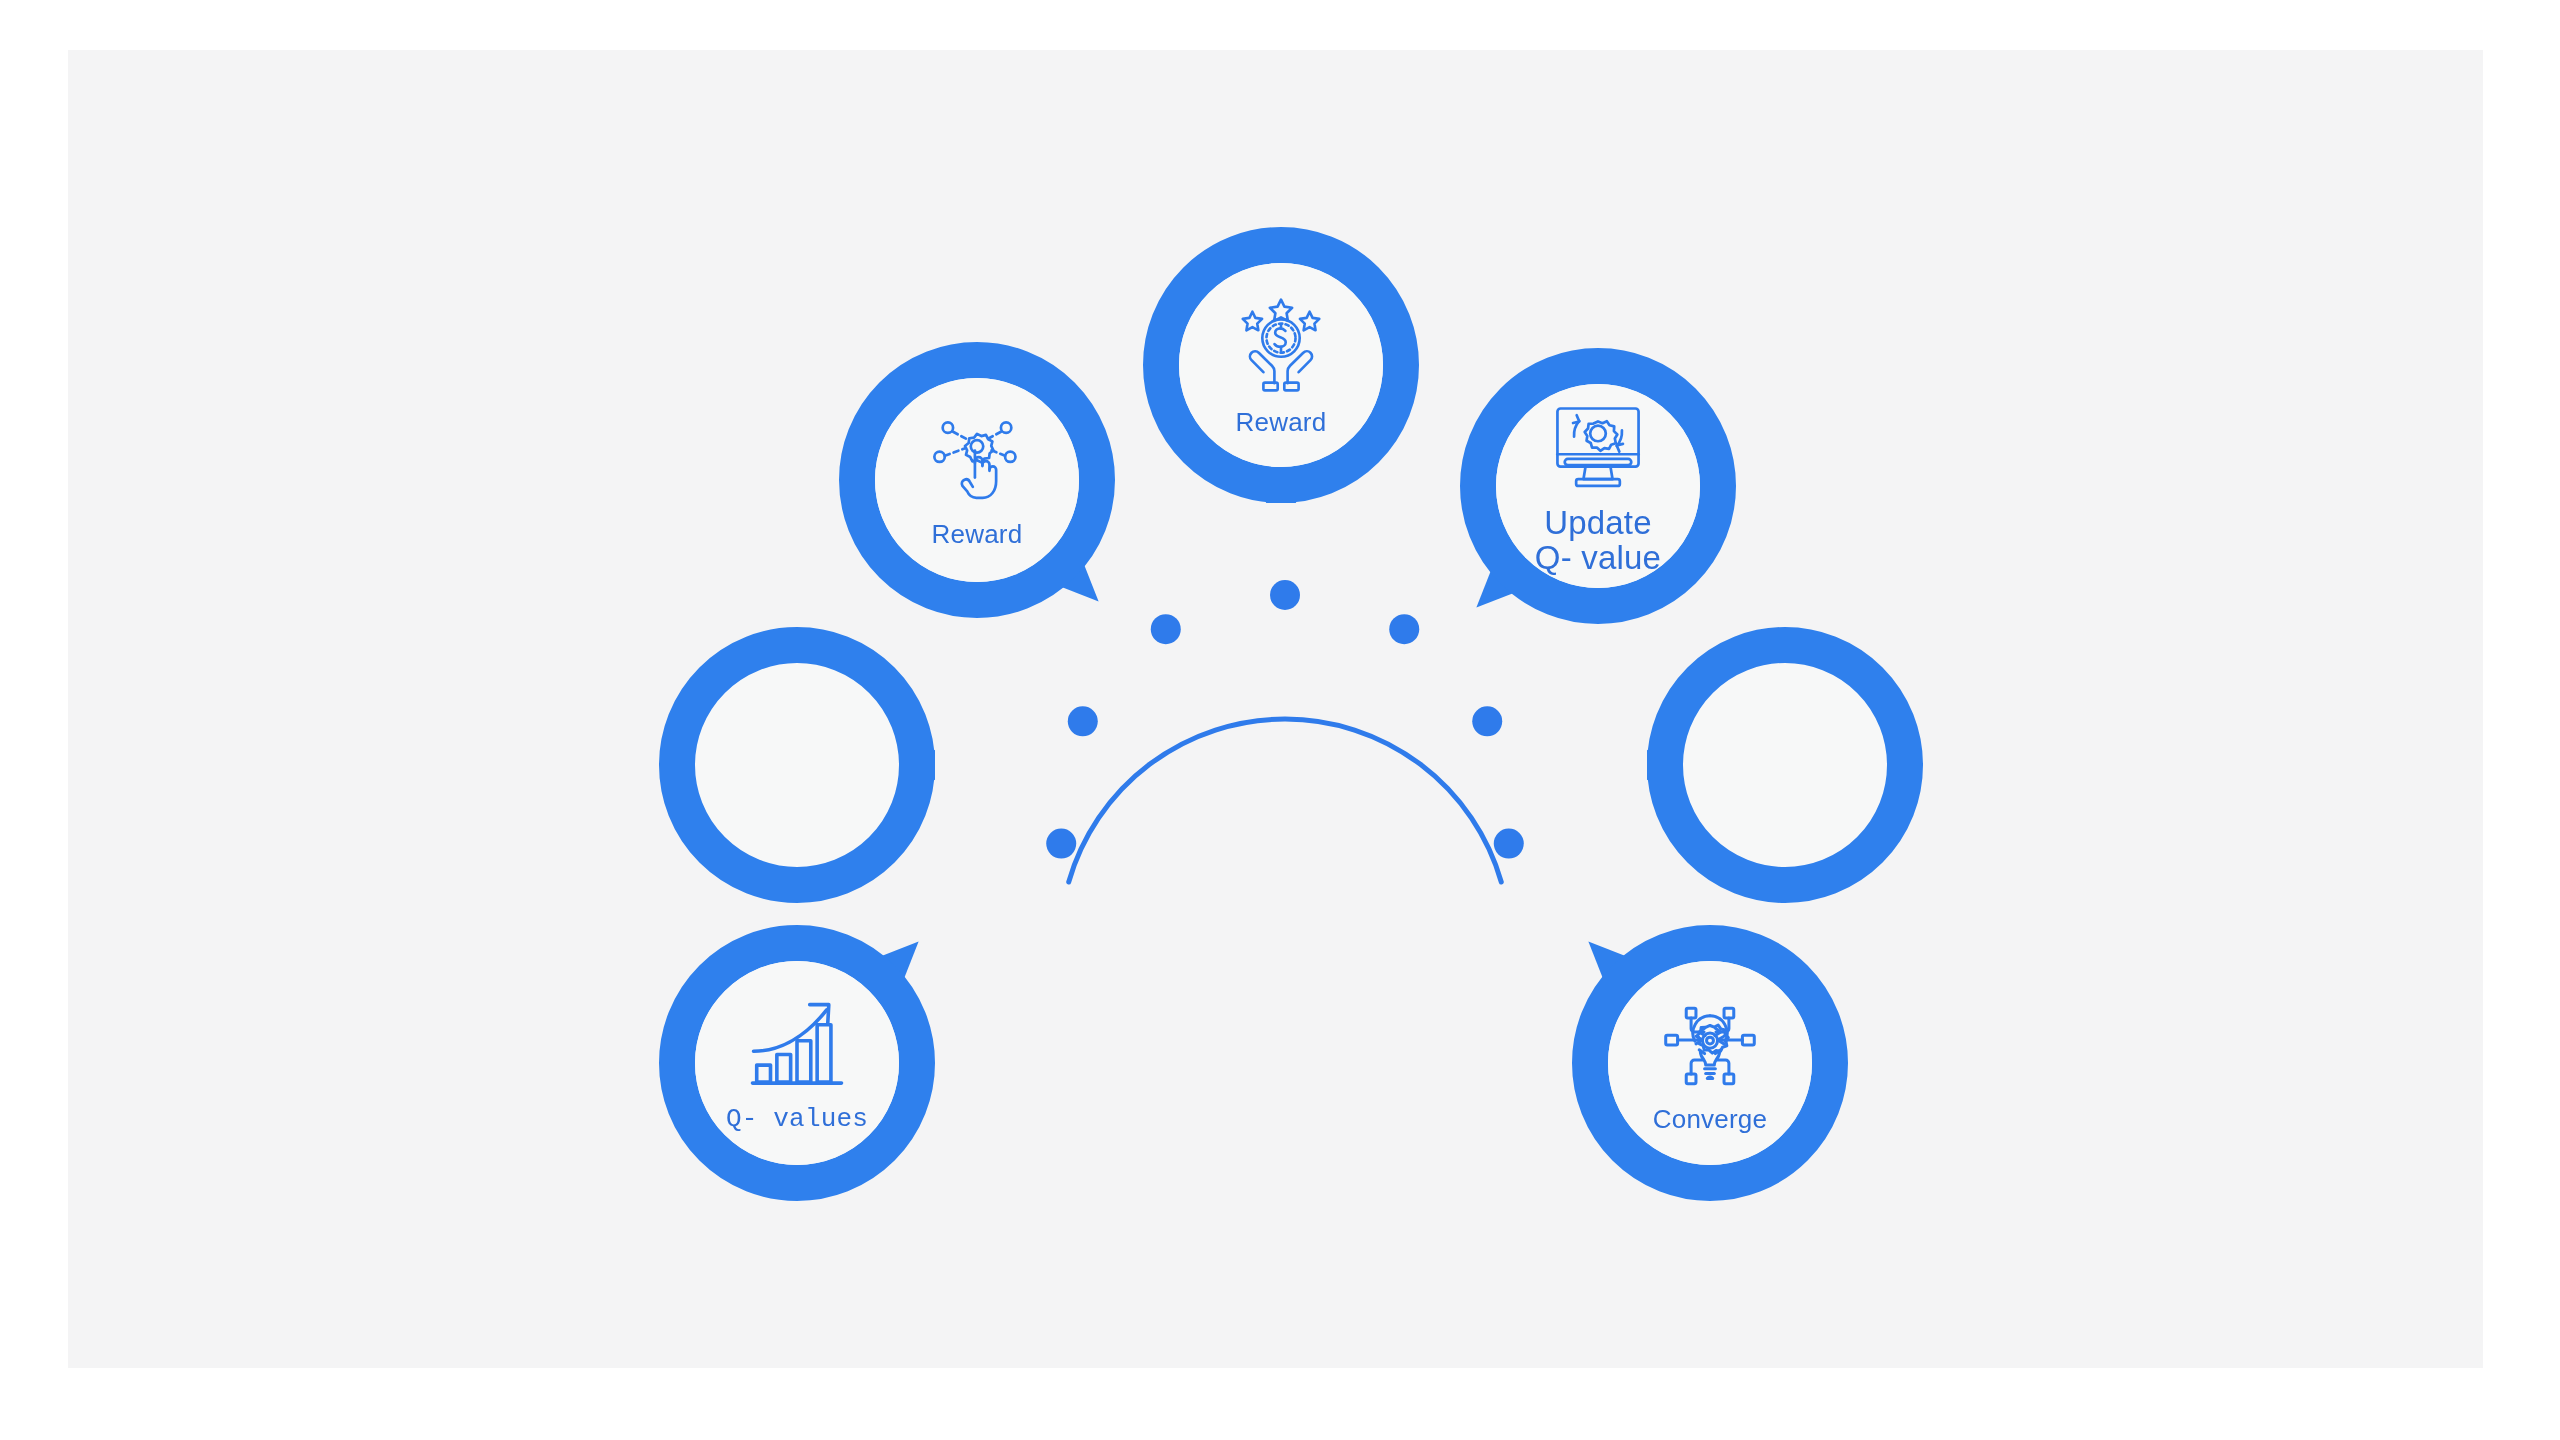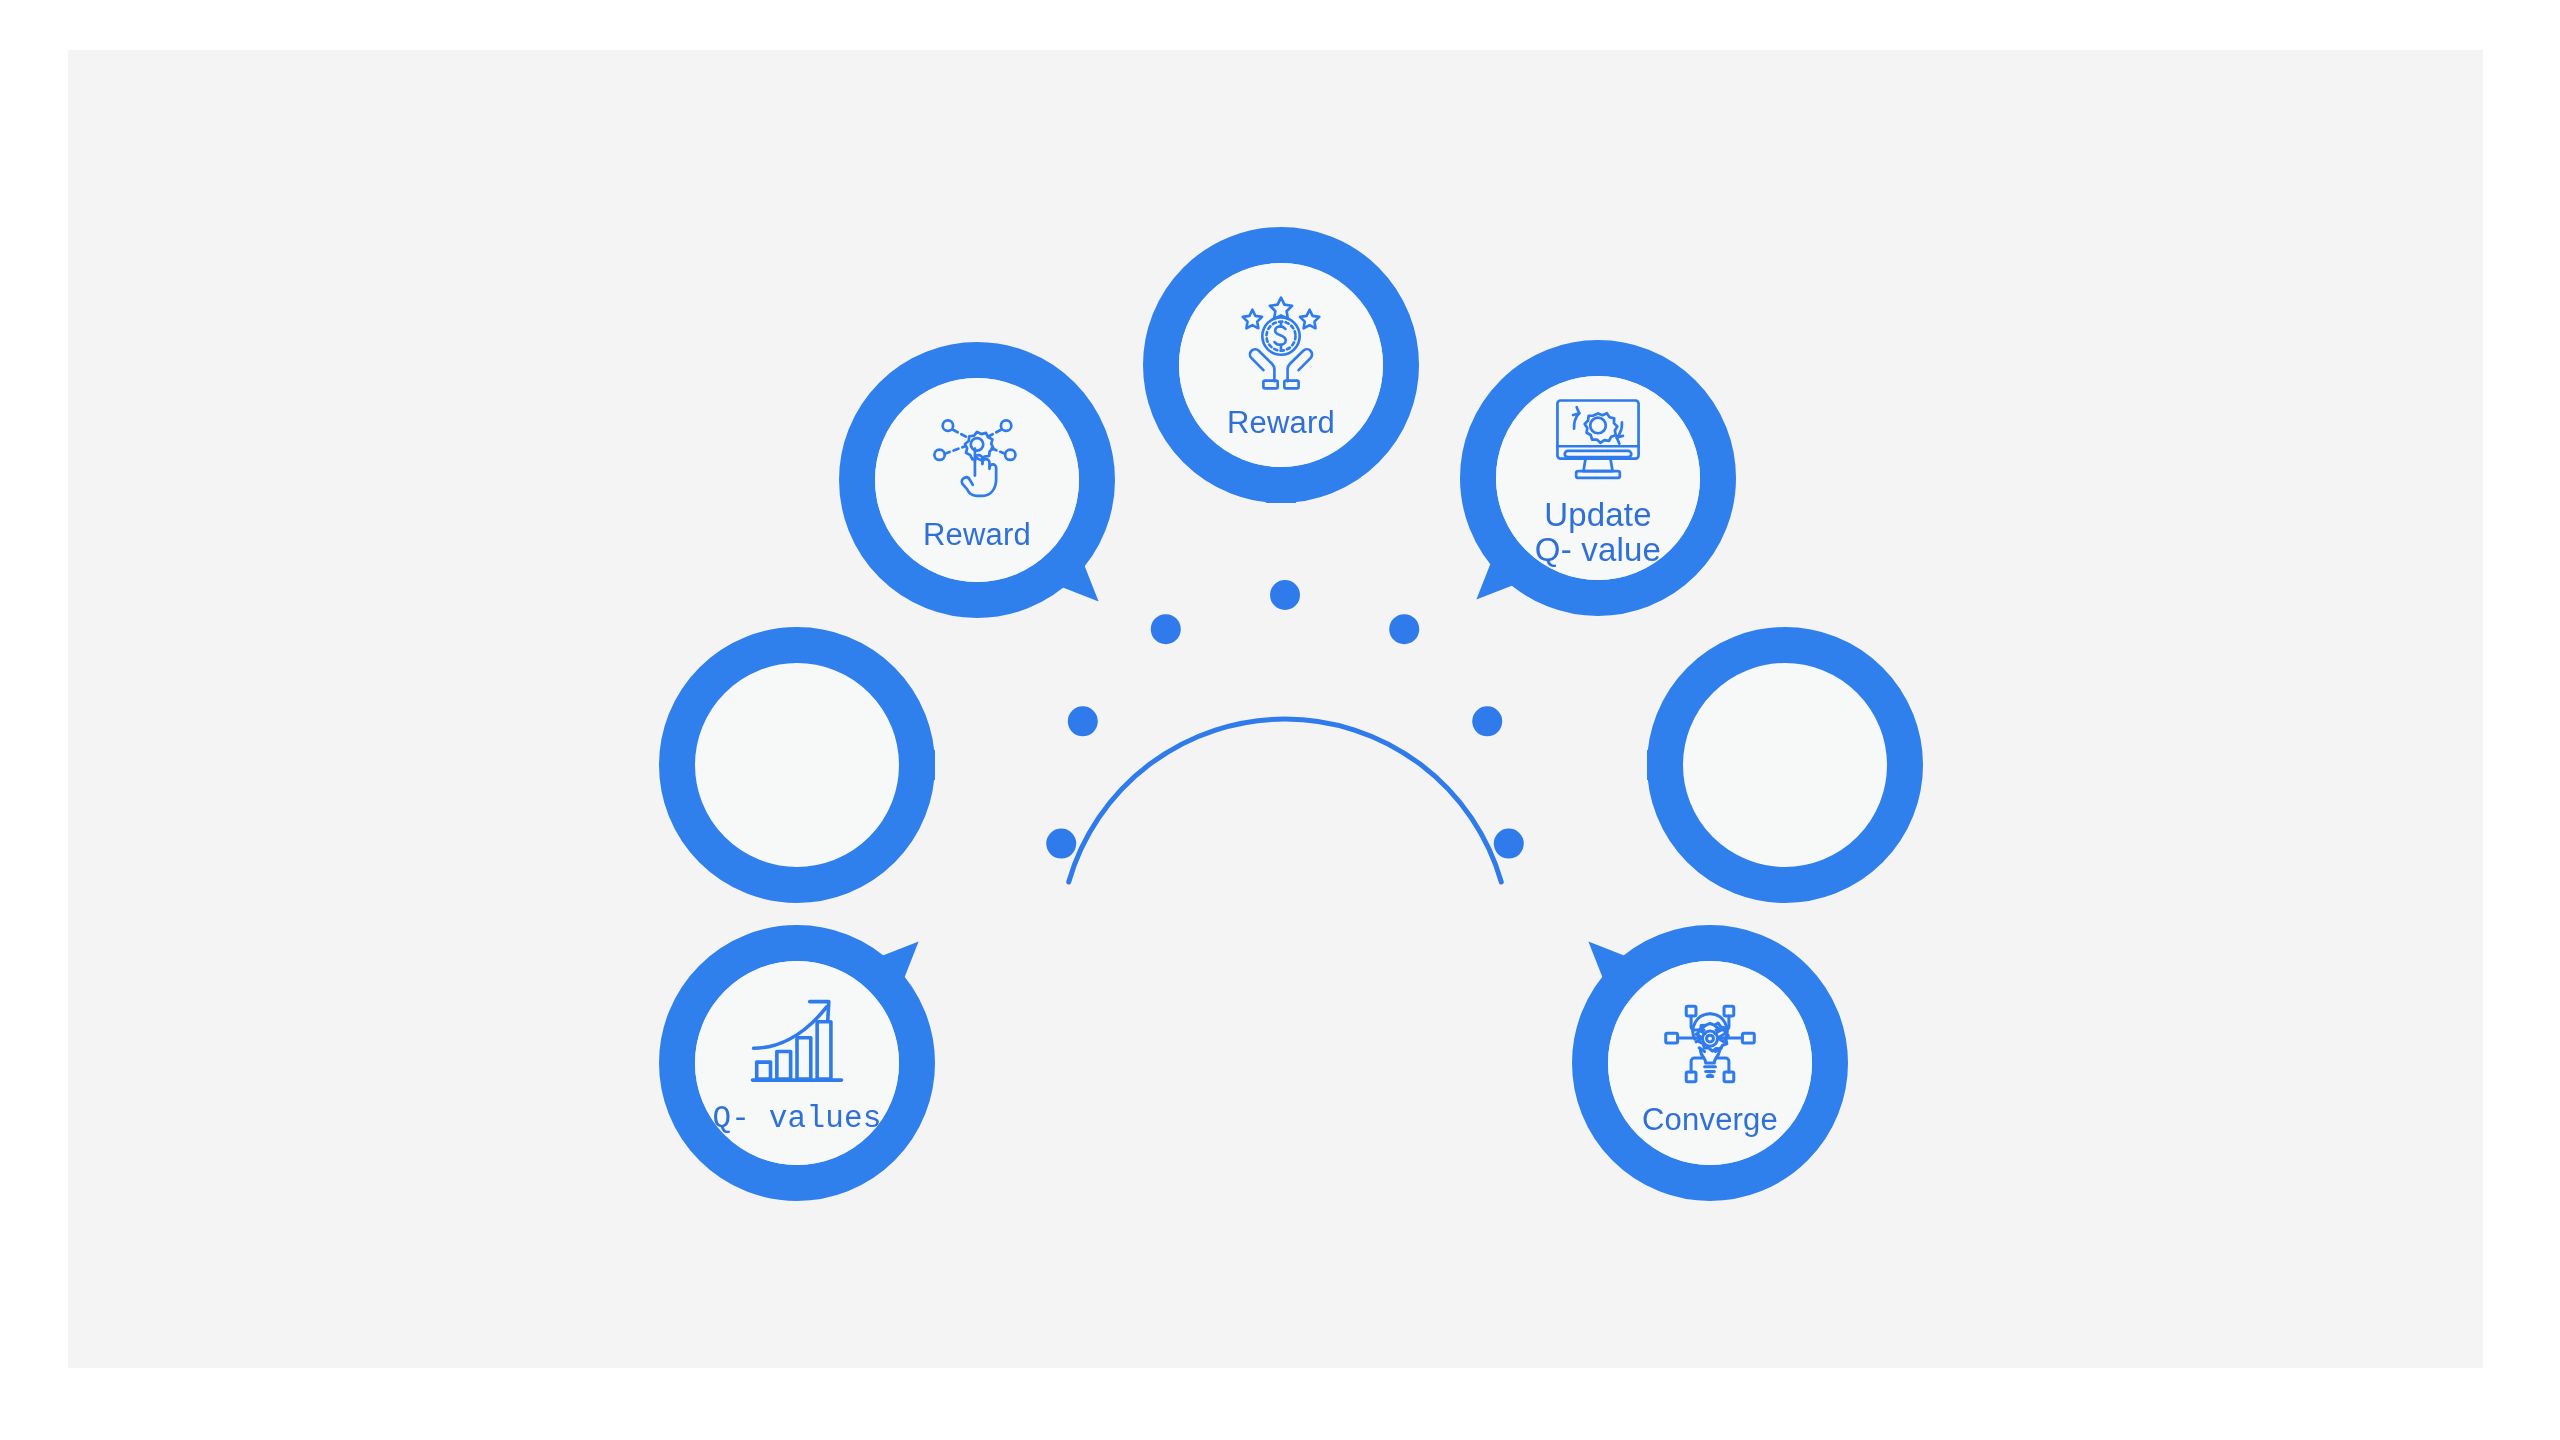--- a/index.html
+++ b/index.html
@@ -39,21 +39,21 @@
     background:#f7f8f8;
     z-index:3;
     display:flex;flex-direction:column;align-items:center;justify-content:center;
   }
   .bubble .icon{
     display:block;
     margin-bottom:2px;
   }
   .bubble .label{
     color:#2f6fd8;
-    font-size:31px;
+    font-size:26px;
     line-height:1.06;
     text-align:center;
     letter-spacing:0.2px;
     white-space:pre-line;
     font-weight:400;
   }
   .bubble.two-line .label{font-size:33px;}
 </style>
 </head>
 <body>
@@ -117,21 +117,21 @@
   <path d="M50 29.5 v3"></path>
               <path d="M50 49 v3.4"></path>
   <path d="M44 82 V71 c0-2-0.8-3.5-2.2-4.9L30 54.5c-2-2-5-2-6.8-0.2-1.9 1.9-1.9 4.8 0 6.7L34 72"></path>
   <path d="M56 82 V71 c0-2 0.8-3.5 2.2-4.9L70 54.5c2-2 5-2 6.8-0.2 1.9 1.9 1.9 4.8 0 6.7L66 72"></path>
   <rect x="34" y="81.5" width="13" height="7" rx="1.4"></rect>
   <rect x="53" y="81.5" width="13" height="7" rx="1.4"></rect>
 </svg></div>
           <div class="label">Reward</div>
         </div>
       </div>
-      <div class="bubble two-line" style="left: 1460px; top: 340px;">
+      <div class="bubble two-line" style="left: 1460px; top: 348px;">
         <svg class="tail" viewBox="0 0 276 276">
           <path d="M 104 232 L 172 232 L 138 310 Z" fill="#2f80ed" transform="rotate(45 138 138)"></path>
         </svg>
         <div class="ring"></div>
         <div class="inner">
           <div class="icon"><svg viewBox="0 0 100 100" width="104" height="104" fill="none" stroke="#2f7beb" stroke-width="2.6" stroke-linecap="round" stroke-linejoin="round">
   <rect x="11" y="12" width="78" height="56" rx="3"></rect>
   <path d="M11 56 h78"></path>
   <rect x="18" y="60.5" width="64" height="6" rx="3"></rect>
   <path d="M38 68 l-2 12 h28 l-2-12"></path>

